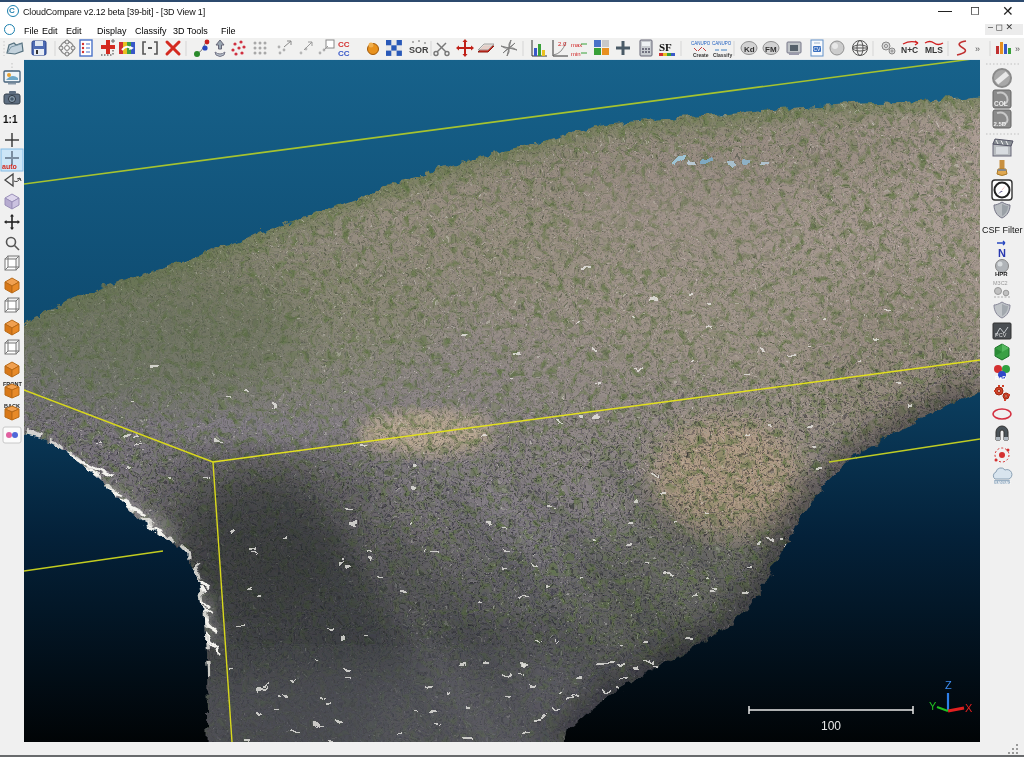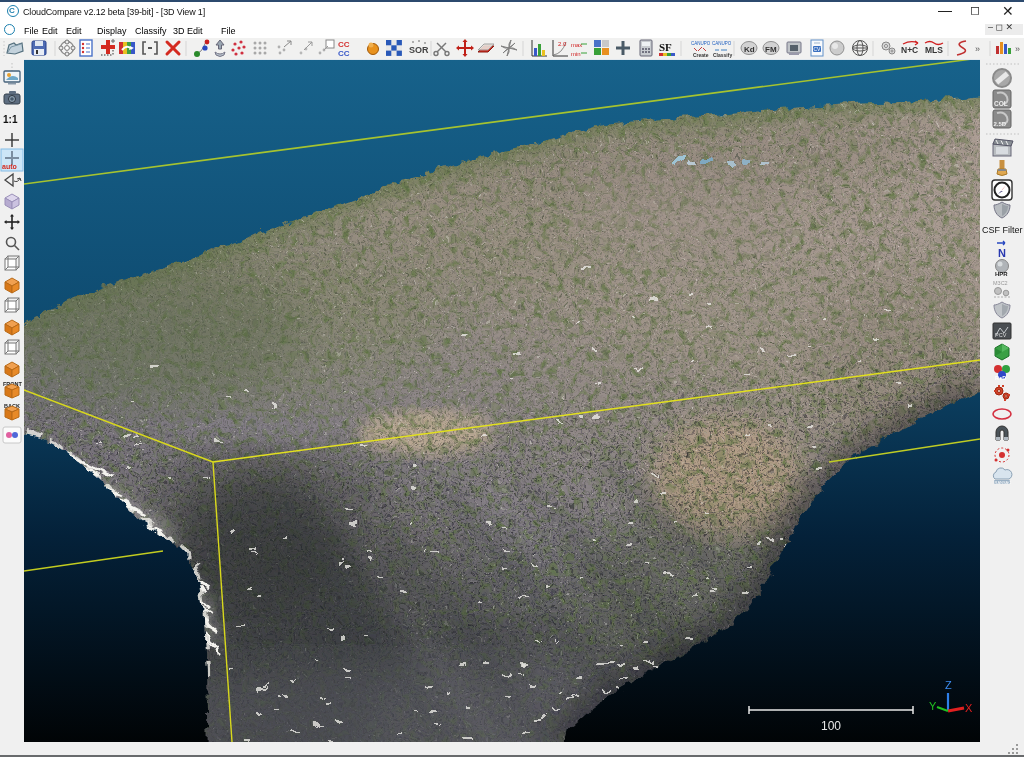--- a/index.html
+++ b/index.html
@@ -416,21 +416,21 @@
 <div class="abs wbtn" style="left:970px;top:3px;font-size:12px;">◻</div>
 <div class="abs wbtn" style="left:1002px;top:3px;">✕</div>
 
 <div id="menubar" class="abs"></div>
 <div class="abs" style="left:4px;top:24px;width:11px;height:11px;border:1.5px solid #1b7fae;border-radius:50%;box-sizing:border-box;"></div>
 <div class="menuitem abs" style="left:16px;padding-left:8px;">File</div>
 <div class="menuitem abs" style="left:42px;">Edit</div>
 <div class="menuitem abs" style="left:66px;">Edit</div>
 <div class="menuitem abs" style="left:97px;text-align:right;">Display</div>
 <div class="menuitem abs" style="left:135px;">Classify</div>
-<div class="menuitem abs" style="left:173px;">3D Edit</div>
+<div class="menuitem abs" style="left:173px;">3D Tools</div>
 <div class="menuitem abs" style="left:221px;">File</div>
 
 <div class="abs" style="left:985px;top:24px;width:38px;height:11px;background:#ececec;"></div>
 <div class="abs" style="left:988px;top:22px;font-size:9px;color:#333;">– ◻ ✕</div>
 
 <div id="toolbar" class="abs"></div>
 <div class="abs" style="left:0;top:38px;width:1024px;height:29px;">
 <svg width="1024" height="21" font-family="Liberation Sans">
 <g stroke="#c8c8c8" stroke-dasharray="1.5,2">
         <line x1="4" y1="3" x2="4" y2="18"></line>

